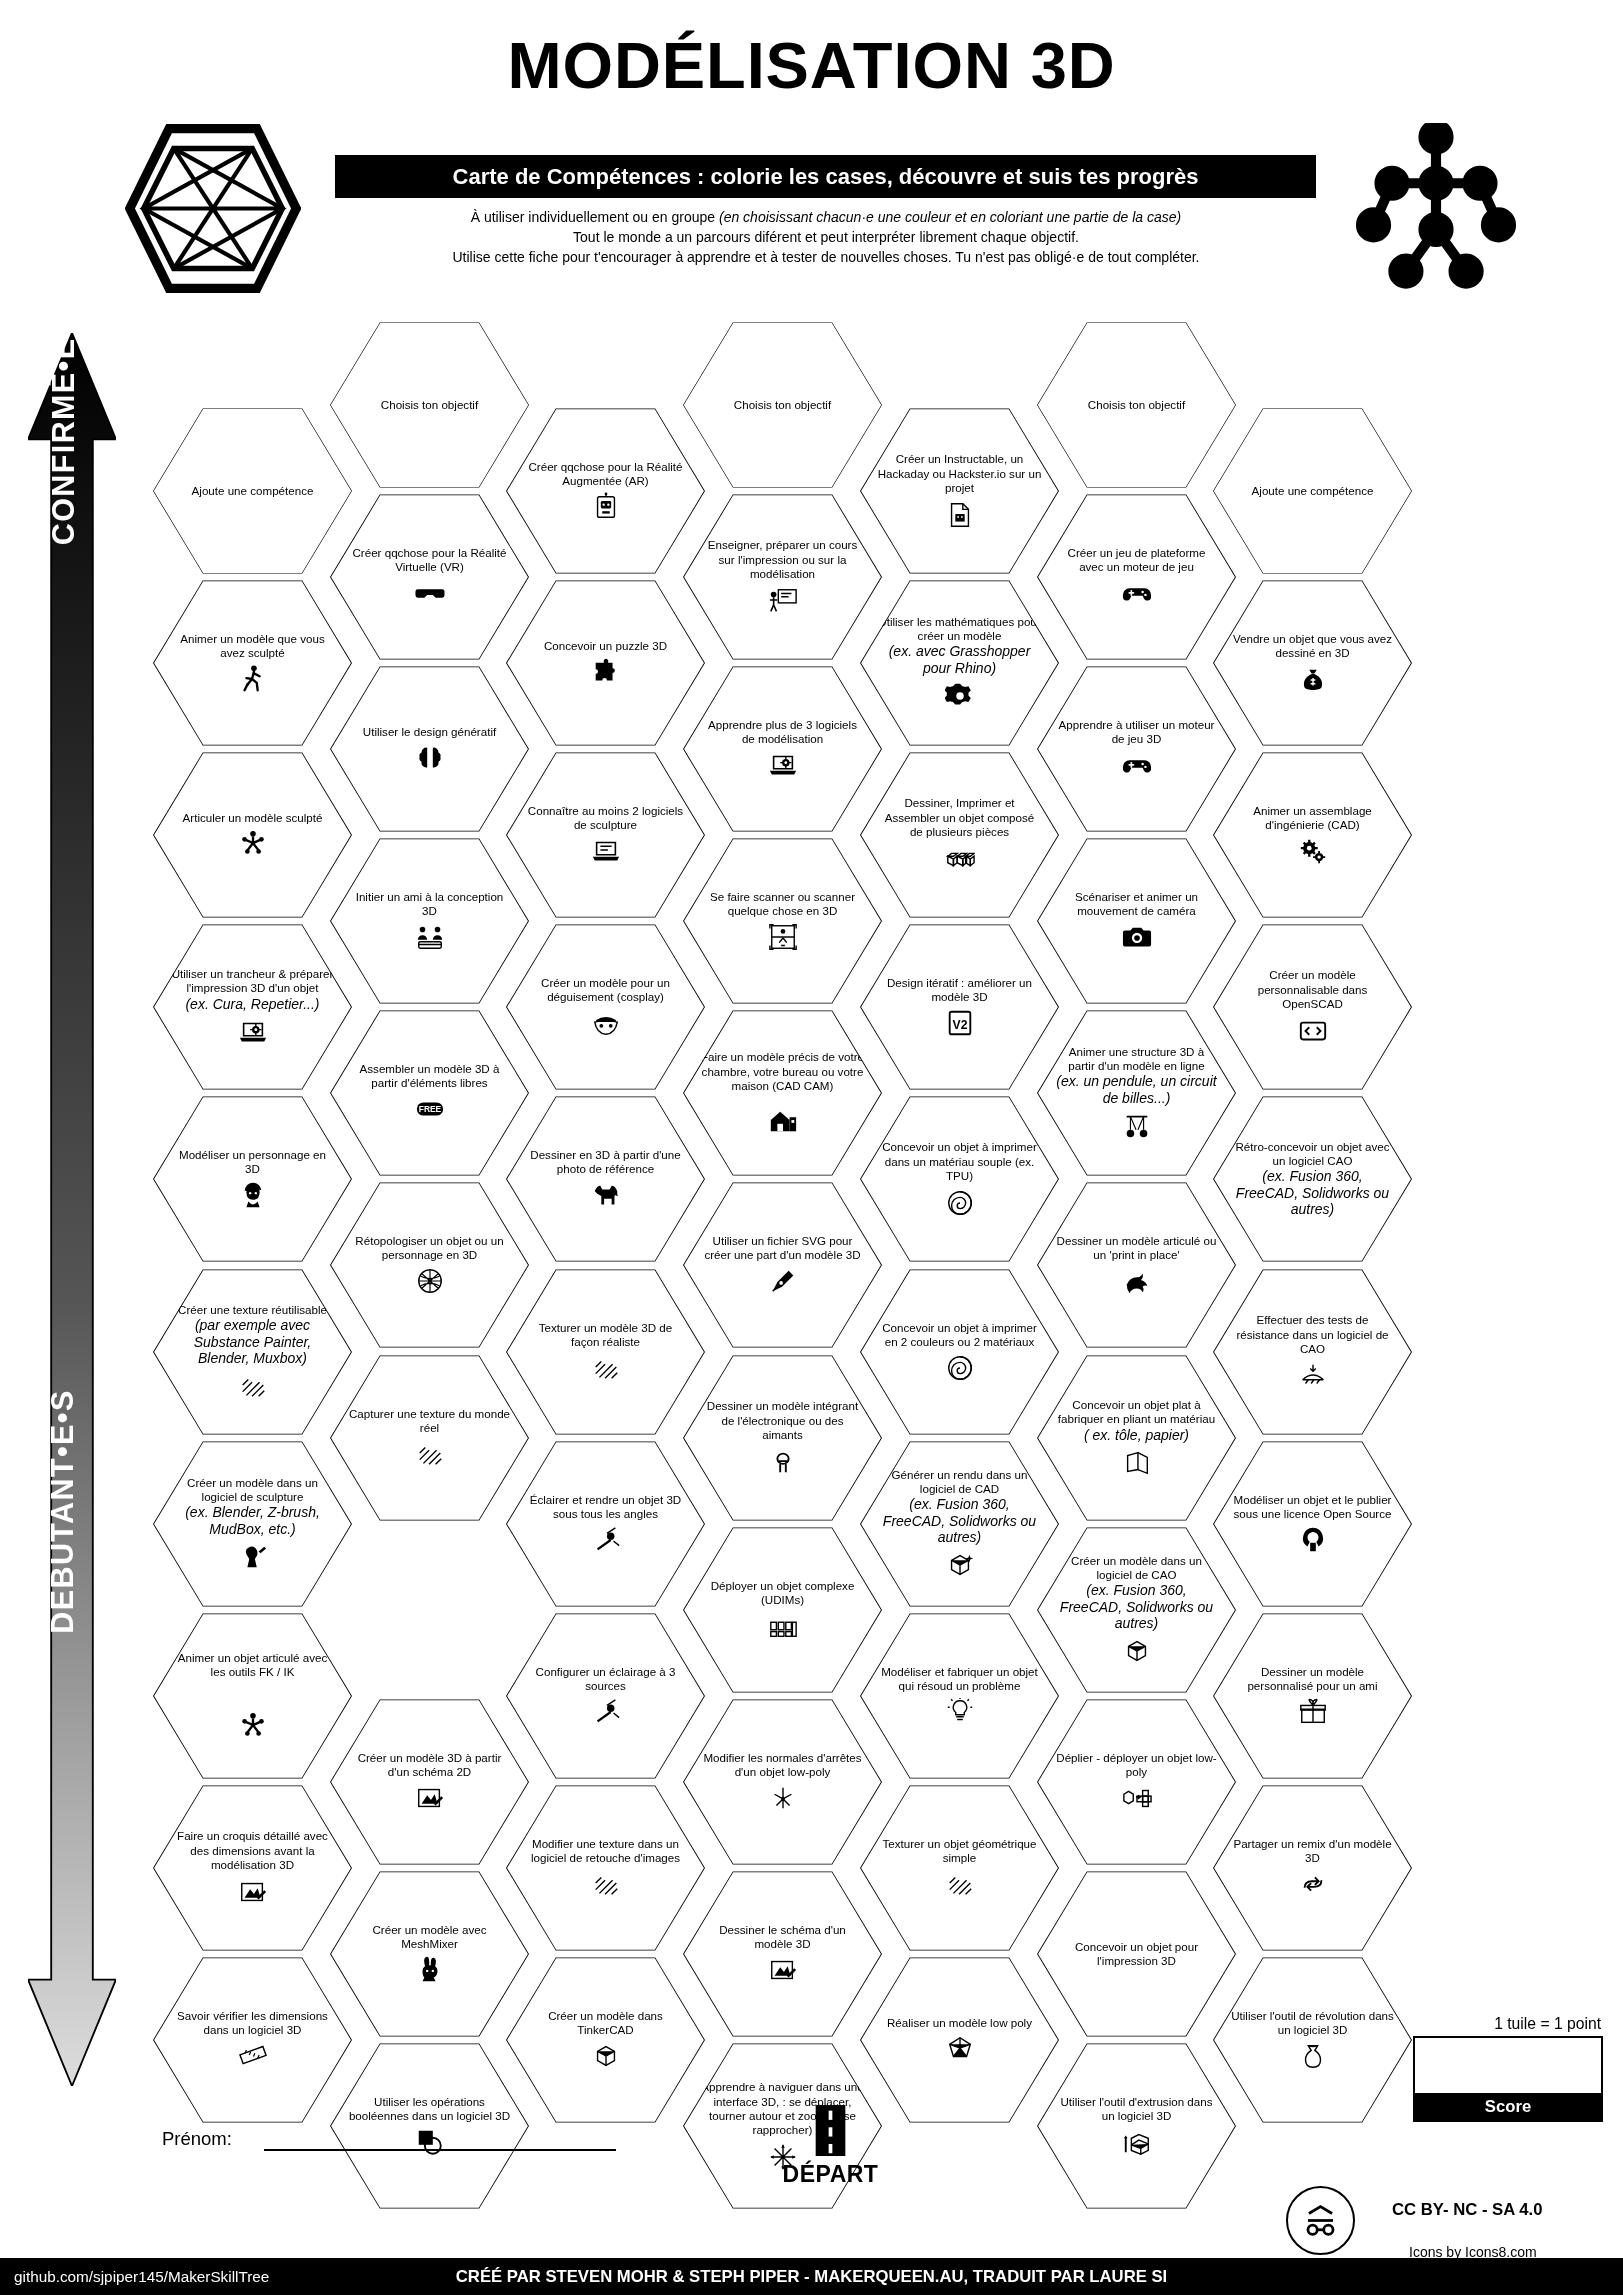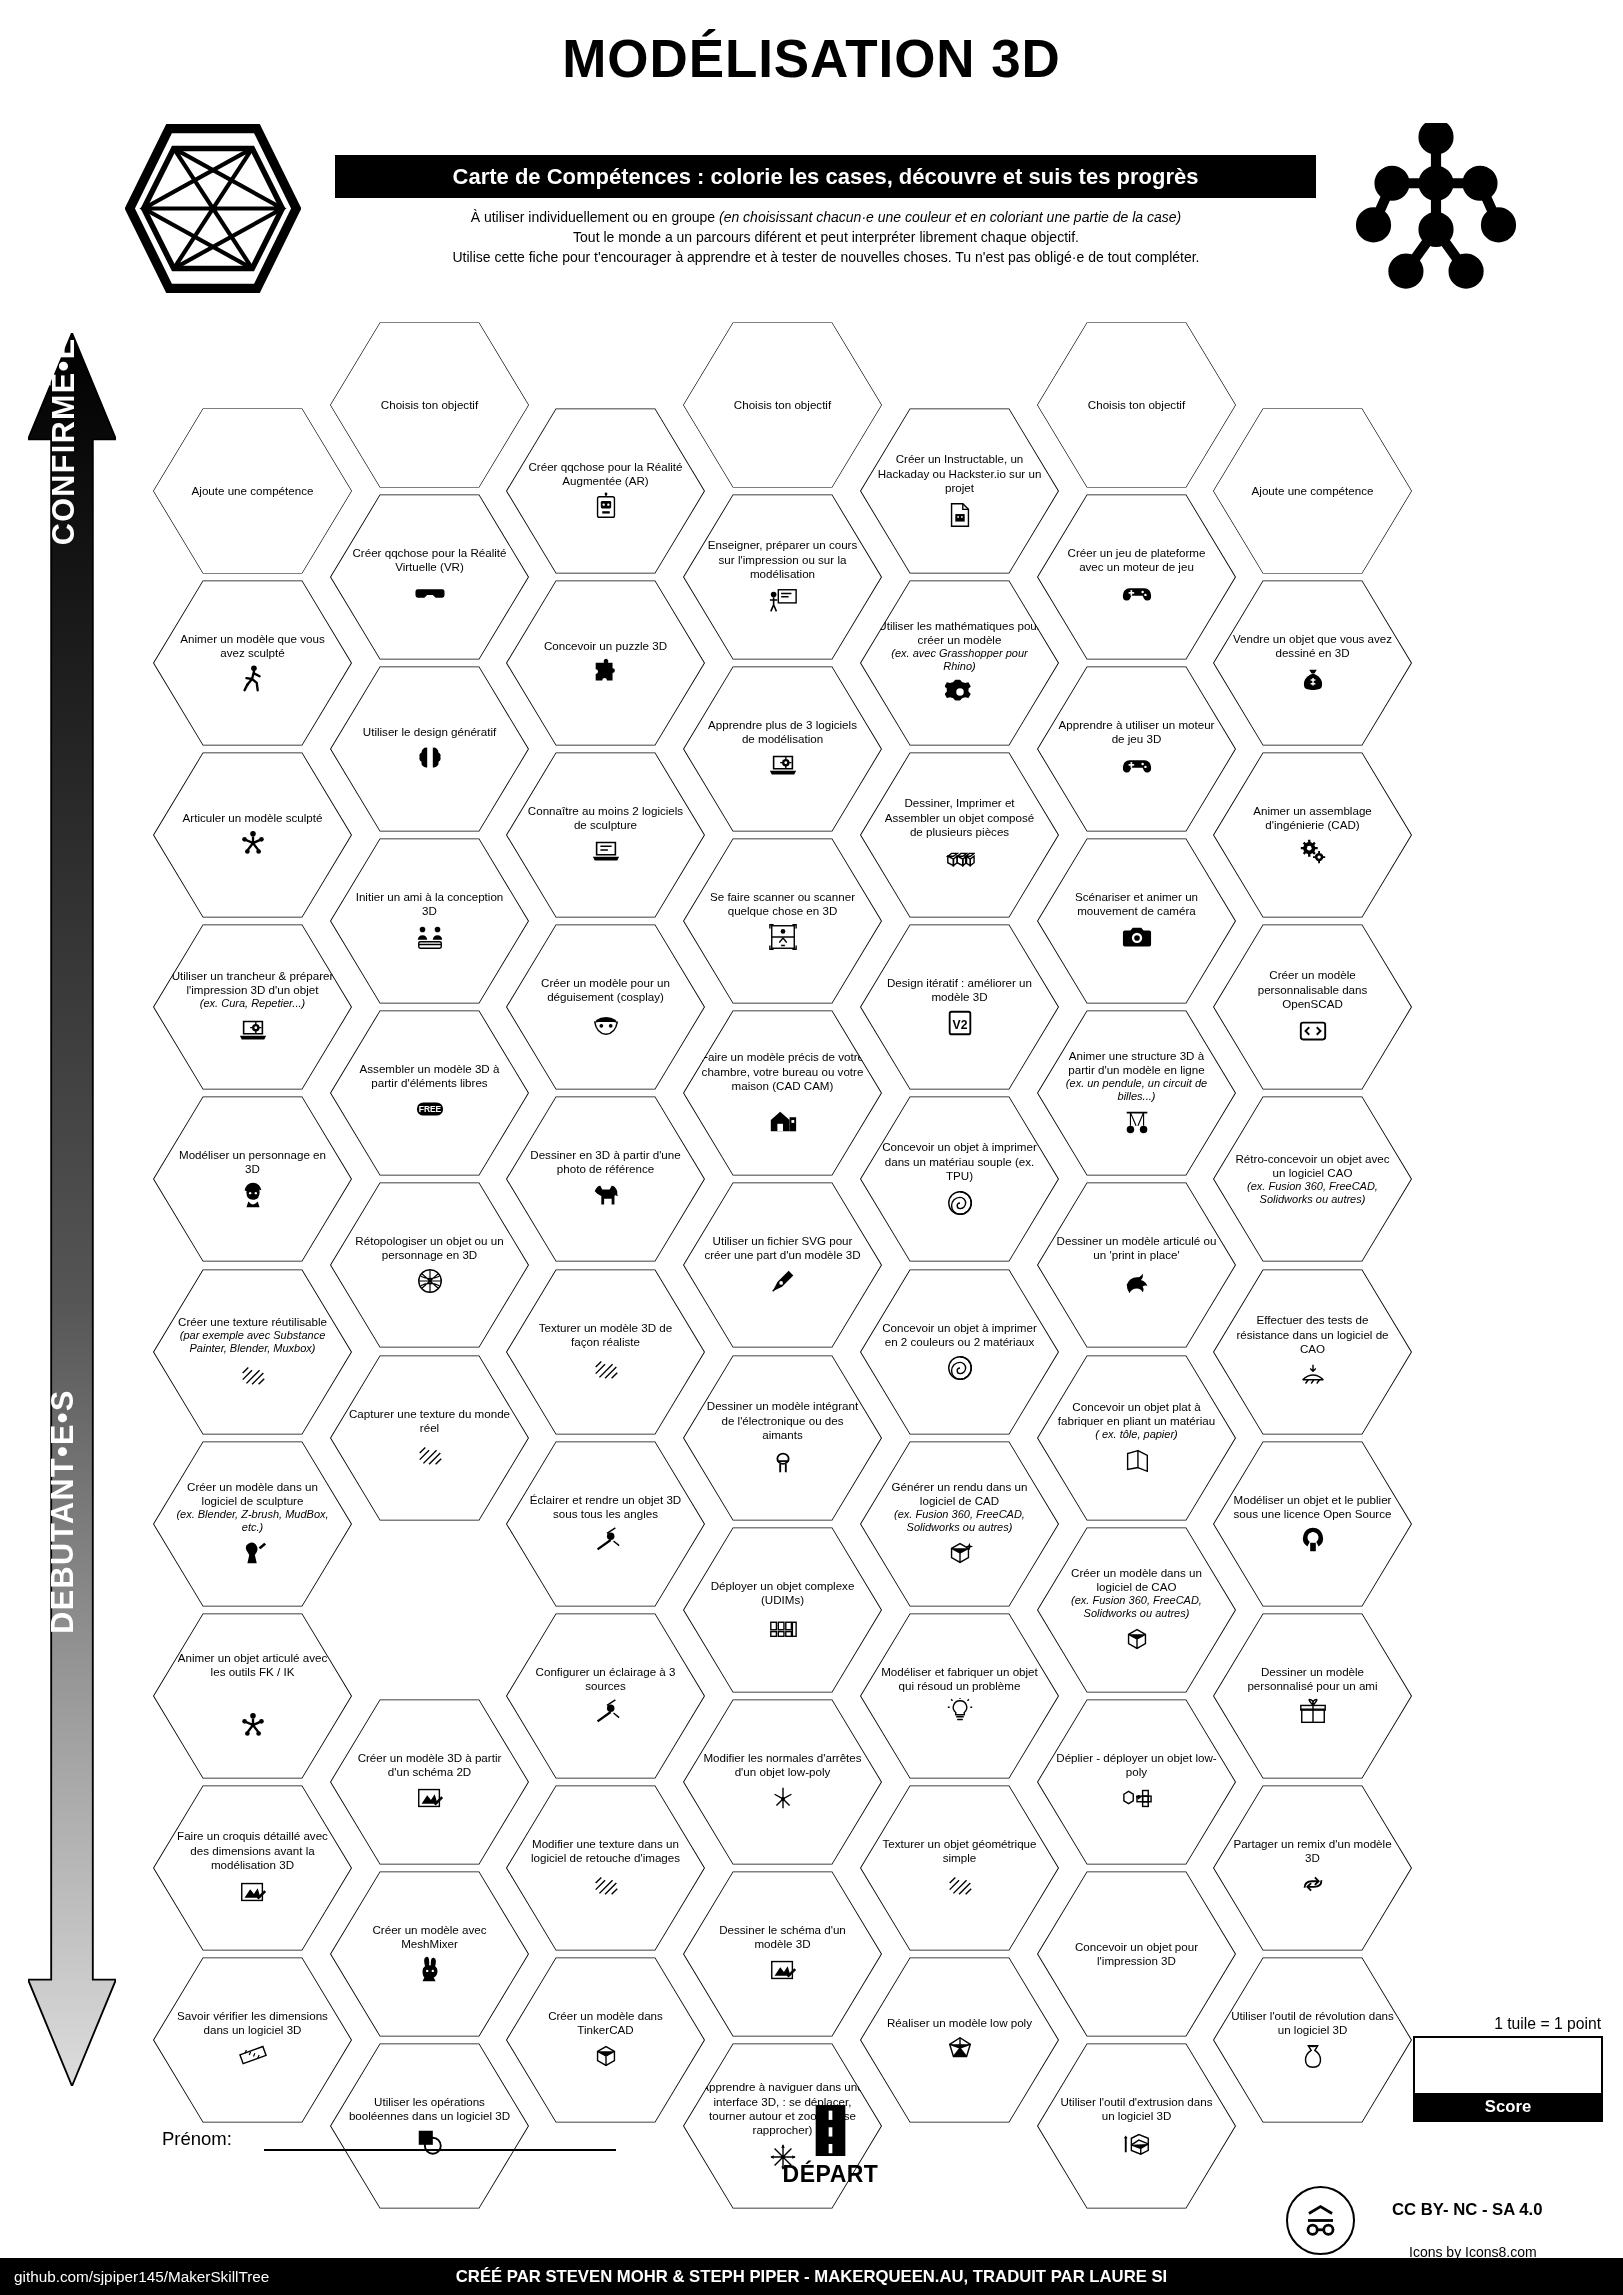--- a/index.html
+++ b/index.html
@@ -22,21 +22,21 @@
     top: 0; left: 0;
     width: 1623px;
     height: 324px;
   }
   #title {
     position: absolute;
     top: 28px;
     left: 0;
     width: 1623px;
     text-align: center;
-    font-size: 53px;
+    font-size: 65px;
     font-weight: bold;
     letter-spacing: 0.9px;
   }
   #subtitle-bar {
     position: absolute;
     top: 155px;
     left: 335px;
     width: 981px;
     height: 43px;
     background: #000000;
@@ -136,21 +136,21 @@
     height: 100%;
     pointer-events: none;
   }
   .hex .txt {
     position: relative;
     font-size: 11.6px;
     line-height: 1.22;
     z-index: 2;
   }
   .hex .sub {
-    font-size: 11px;
+    font-size: 14px;
     font-style: italic;
     line-height: 1.18;
   }
   .hex .ico {
     position: relative;
     margin-top: 4.6px;
     font-size: 25px;
     line-height: 1;
     z-index: 2;
   }

